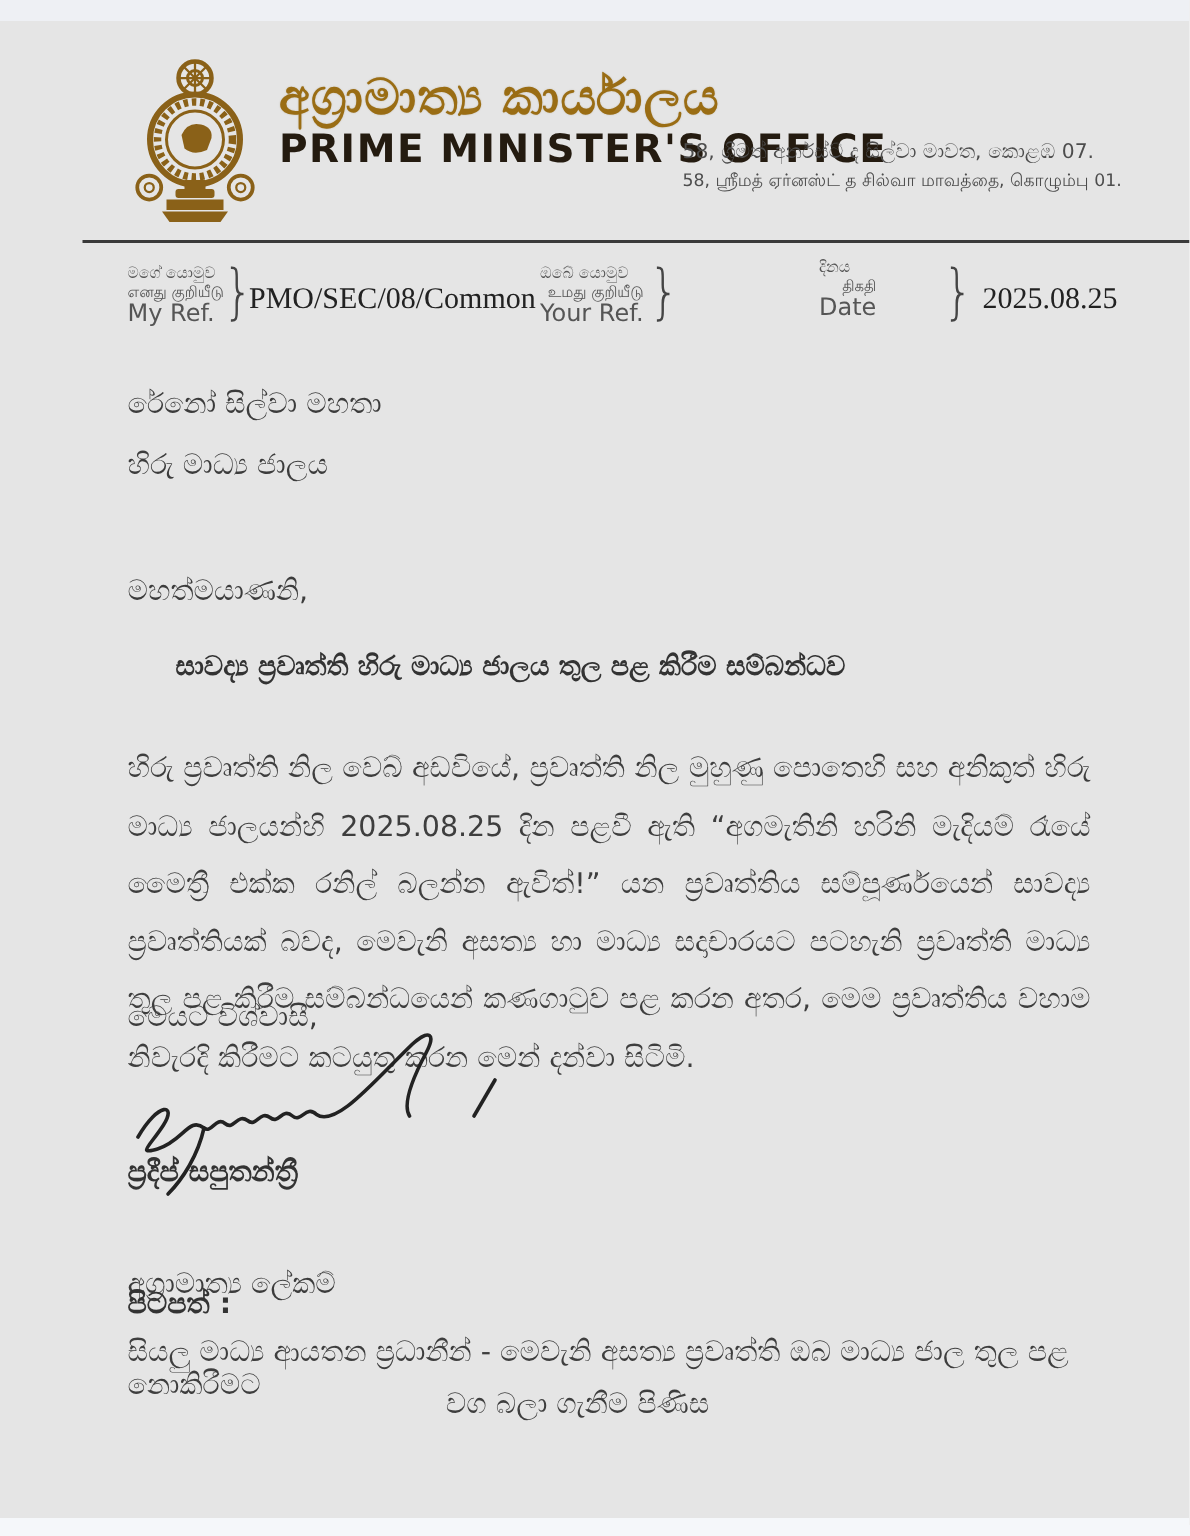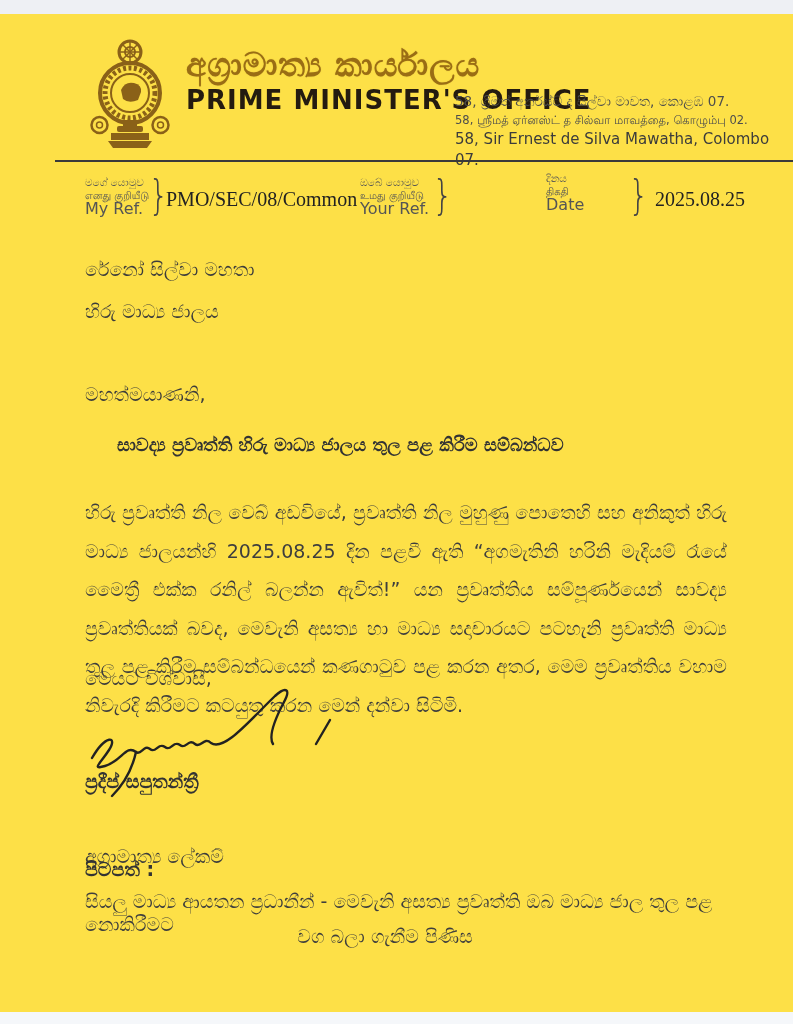--- a/index.html
+++ b/index.html
@@ -3,42 +3,42 @@
 <meta charset="utf-8">
 <style>
   html,body{margin:0;padding:0;}
   body{
     width:793px;height:1024px;
     background:#ffffff;
     font-family:"DejaVu Sans",sans-serif;
     color:#3e3e3e;
     overflow:hidden;
   }
-  .paper{position:relative;width:793px;height:1024px;background:#fde047;}
+  .paper{position:relative;width:793px;height:1024px;background:#e5e5e5;}
   .scan-strip-top{position:absolute;top:0;left:0;right:0;height:14px;background:#eef0f4;}
   .scan-strip-bottom{position:absolute;bottom:0;left:0;right:0;height:12px;background:#f5f7fa;}
 
   
   .emblem{position:absolute;left:88px;top:36px;width:84px;height:113px;}
   .title-block{position:absolute;left:186px;top:46px;}
   .title-si{font-size:33px;font-weight:bold;color:#9a6d14;letter-spacing:1px;line-height:38px;
             text-shadow:0 0 1px rgba(120,85,20,.35);}
   .title-ta{font-size:19px;font-weight:bold;color:#9a6d14;line-height:26px;margin-top:2px;}
   .title-en{font-size:26px;font-weight:bold;color:#241b10;letter-spacing:1px;line-height:30px;margin-top:1px;}
   .address-block{position:absolute;left:455px;top:92px;color:#4d4d4d;}
   .addr-si{font-size:13.5px;line-height:19px;}
   .addr-ta{font-size:11.5px;line-height:18px;}
   .addr-en{font-size:15px;line-height:21px;color:#3c3c3c;}
 
   .header-rule{position:absolute;top:160px;left:55px;right:0;border-top:2px solid #3a3a3a;}
 
   
   .ref-row{position:absolute;top:172px;left:0;right:0;height:52px;}
   .ref-stack{position:absolute;font-size:10.5px;line-height:13px;color:#555;}
-  .ref-stack .l2{font-size:10px;}
+  .ref-stack .l2{font-size:10px;text-align:right;}
   .ref-stack .l3{font-size:16px;}
   .stack-myref{left:85px;top:4px;}
   .stack-yourref{left:360px;top:4px;}
   .stack-date{left:546px;top:0;text-align:left;}
   .brace{position:absolute;font-size:40px;font-weight:300;color:#444;top:0px;
          font-family:"DejaVu Sans",sans-serif;transform:scaleX(.8);}
   .brace-myref{left:146px;}
   .brace-yourref{left:430px;}
   .brace-date{left:626px;}
   .ref-value{position:absolute;font-family:"Liberation Serif","DejaVu Serif",serif;
@@ -98,22 +98,21 @@
     </g>
   </svg>
 
   <div class="title-block">
     <div class="title-si">අග්‍රාමාත්‍ය කාර්යාලය</div>
     <div class="title-en">PRIME MINISTER'S OFFICE</div>
   </div>
 
   <div class="address-block">
     <div class="addr-si">58, ශ්‍රීමත් අර්නස්ට් ද සිල්වා මාවත, කොළඹ 07.</div>
-    <div class="addr-ta">58, ஸ்ரீமத் ஏர்னஸ்ட் த சில்வா மாவத்தை, கொழும்பு 02.</div>
-    <div class="addr-en">58, Sir Ernest de Silva Mawatha, Colombo 07.</div>
+    <div class="addr-ta">58, ஸ்ரீமத் ஏர்னஸ்ட் த சில்வா மாவத்தை, கொழும்பு 01.</div>
   </div>
 
   <div class="header-rule"></div>
 
   <div class="ref-row">
     <div class="ref-stack stack-myref">
       <div class="l1">මගේ යොමුව</div>
       <div class="l2">எனது குறியீடு</div>
       <div class="l3">My Ref.</div>
     </div>

